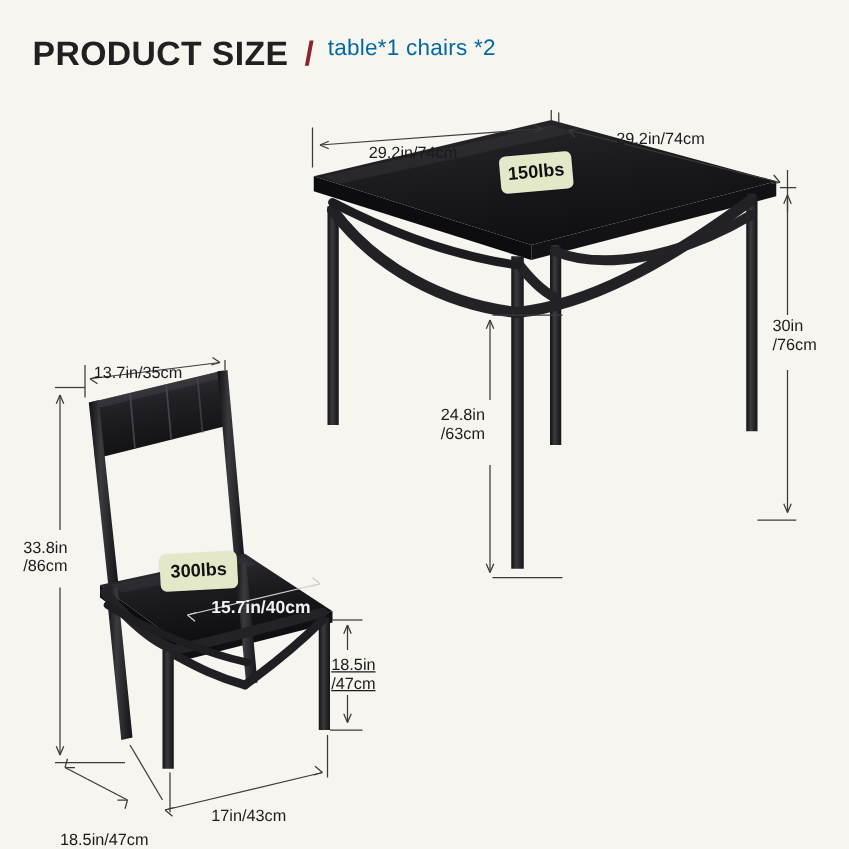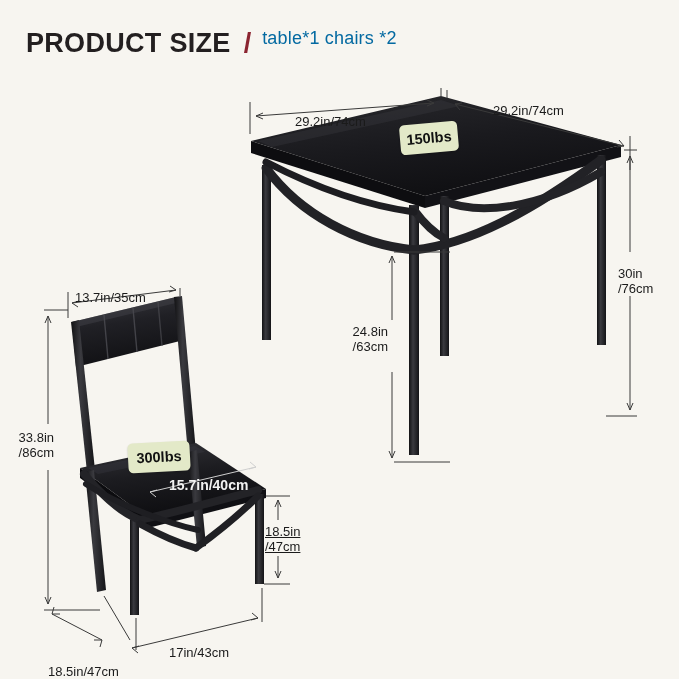--- a/index.html
+++ b/index.html
@@ -251,21 +251,21 @@
   <div class="tag tag-300">
     <span>300lbs</span>
   </div>
 
   <div class="dim center" style="left:295px; top:114px;">
     <span>29.2in/74cm</span>
   </div>
   <div class="dim center" style="left:493px; top:103px;">
     <span>29.2in/74cm</span>
   </div>
-  <div class="dim" style="left:618px; top:253px;margin-top:13px;">
+  <div class="dim" style="left:618px; top:253px;">
     <div>30in</div>
     <div>/76cm</div>
   </div>
   <div class="dim right" style="left:308px; top:324px; width:80px;">
     <div>24.8in</div>
     <div>/63cm</div>
   </div>
 
   <div class="dim center" style="left:75px; top:290px;">
     <span>13.7in/35cm</span>

